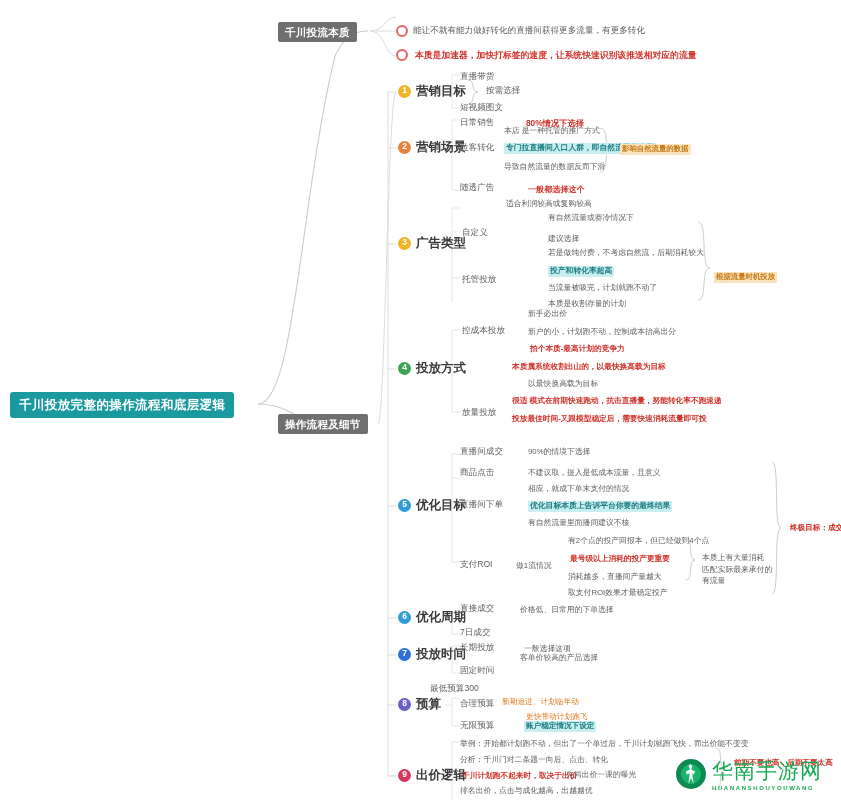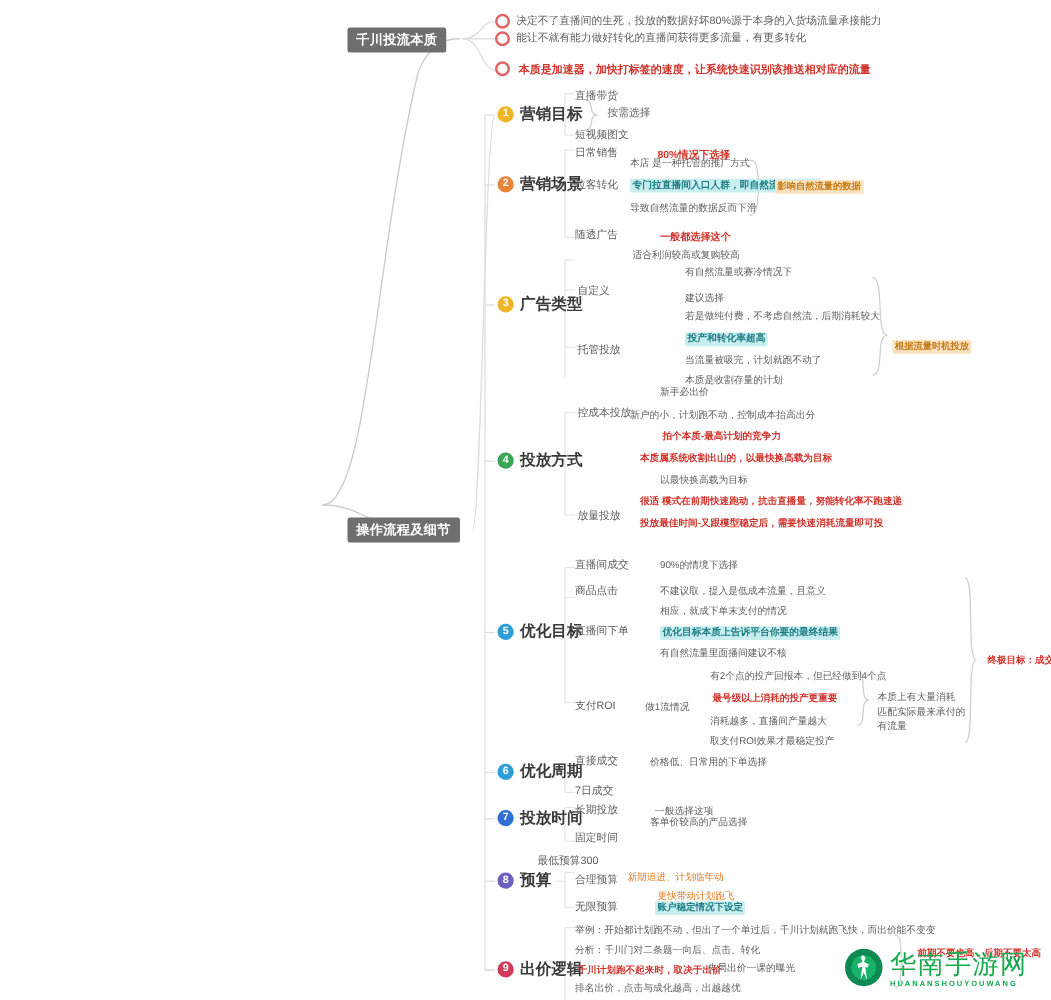--- a/index.html
+++ b/index.html
@@ -181,28 +181,25 @@
     </g>
 
     <path d="M468,80 C476,80 470,92 478,92 C470,92 476,104 468,104" stroke="#cfcfcf" stroke-width="1" fill="none"></path>
     <path d="M600,128 C610,128 602,148 612,148 C602,148 610,172 600,172" stroke="#cfcfcf" stroke-width="1" fill="none"></path>
     <path d="M698,222 C708,222 700,268 710,268 C700,268 708,300 698,300" stroke="#cfcfcf" stroke-width="1" fill="none"></path>
     <path d="M686,537 C694,537 687,560 695,560 C687,560 694,580 686,580" stroke="#cfcfcf" stroke-width="1" fill="none"></path>
     <path d="M772,462 C780,462 773,528 781,528 C773,528 780,594 772,594" stroke="#cfcfcf" stroke-width="1" fill="none"></path>
     <path d="M716,748 C724,748 717,768 725,768 C717,768 724,790 716,790" stroke="#cfcfcf" stroke-width="1" fill="none"></path>
   </svg>
 
+  <div class="node root" style="left:10px; top:392px;">千川投放完整的操作流程和底层逻辑</div>
 
   <div class="node chip" style="left:278px; top:22px;">千川投流本质</div>
   <div class="node chip" style="left:278px; top:414px;">操作流程及细节</div>
 
-  <div class="node bul" style="left:396px; top:11px;">
-    <span class="dot-ring"></span>
-    <span class="lbl">决定不了直播间的生死，投放的数据好坏80%源于本身的入货场流量承接能力</span>
-  </div>
   <div class="node bul" style="left:396px; top:25px;">
     <span class="dot-ring"></span>
     <span class="lbl">能让不就有能力做好转化的直播间获得更多流量，有更多转化</span>
   </div>
   <div class="node bul" style="left:396px; top:49px;">
     <span class="dot-ring"></span>
     <span class="hl hl-red" style="font-size:8.8px">本质是加速器，加快打标签的速度，让系统快速识别该推送相对应的流量</span>
   </div>
 
   <div class="node branch" style="left:398px; top:84px;">
@@ -241,21 +238,21 @@
   <div class="node lbl sm" style="left:548px; top:284px;">当流量被吸完，计划就跑不动了</div>
   <div class="node lbl sm" style="left:548px; top:300px;">本质是收割存量的计划</div>
   <div class="node hl hl-orbg" style="left:714px; top:272px; font-size:7.4px">根据流量时机投放</div>
 
   <div class="node branch" style="left:398px; top:361px;">
     <span class="num" style="background:#3aa655">4</span>
     <span>投放方式</span>
   </div>
   <div class="node lbl" style="left:462px; top:326px;">控成本投放</div>
   <div class="node lbl sm" style="left:528px; top:310px;">新手必出价</div>
-  <div class="node lbl sm" style="left:504px; top:328px;text-align:right;">新户的小，计划跑不动，控制成本抬高出分</div>
+  <div class="node lbl sm" style="left:528px; top:328px;text-align:right;">新户的小，计划跑不动，控制成本抬高出分</div>
   <div class="node hl hl-redbg" style="left:528px; top:344px; font-size:7.7px">拍个本质-最高计划的竞争力</div>
   <div class="node hl hl-redbg" style="left:510px; top:362px; font-size:7.7px">本质属系统收割出山的，以最快换高载为目标</div>
   <div class="node lbl" style="left:462px; top:408px;">放量投放</div>
   <div class="node lbl sm" style="left:528px; top:380px;">以最快换高载为目标</div>
   <div class="node hl hl-redbg" style="left:510px; top:396px; font-size:7.7px">很适 模式在前期快速跑动，抗击直播量，努能转化率不跑速递</div>
   <div class="node hl hl-redbg" style="left:510px; top:414px; font-size:7.7px">投放最佳时间-又跟模型稳定后，需要快速消耗流量即可投</div>
 
   <div class="node branch" style="left:398px; top:498px;">
     <span class="num" style="background:#2f9ed6">5</span>
     <span>优化目标</span>

